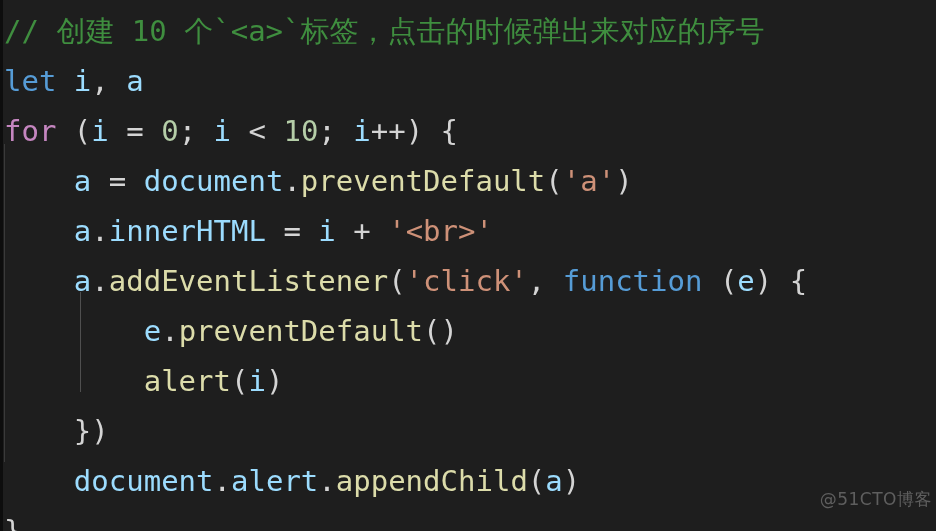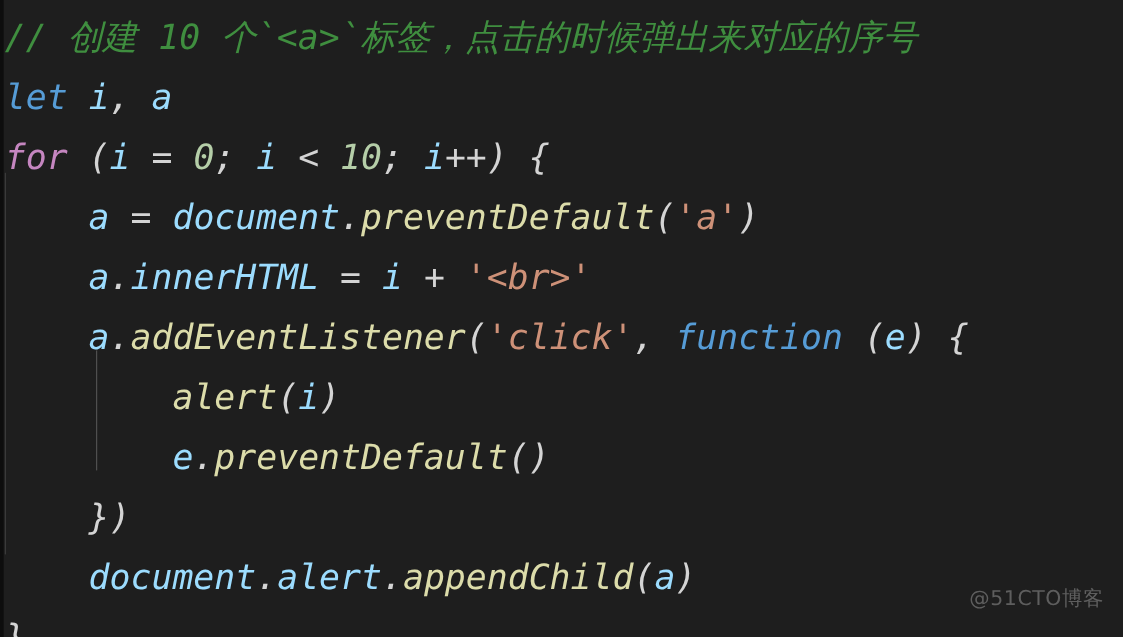--- a/index.html
+++ b/index.html
@@ -36,21 +36,20 @@
     bottom: 0;
     padding: 6px 0 0 0;
     box-sizing: border-box;
   }
   .line {
     position: relative;
     height: 50px;
     white-space: pre;
     padding-left: 4px;
     box-sizing: border-box;
-    font-style: italic;
   }
   
   .guide {
     position: absolute;
     width: 1px;
     background: #4a4a4a;
     pointer-events: none;
   }
   #guide-loop {
     left: 4px;
@@ -69,43 +68,43 @@
   .tok-control  { color: #c586c0; text-align: center; }
   .tok-var      { color: #9cdcfe; }
   .tok-func     { color: #dcdcaa; }
   .tok-string   { color: #ce9178; }
   .tok-number   { color: #b5cea8; }
   .tok-punct    { color: #d4d4d4; }
   .tok-op       { color: #d4d4d4; }
 
   .watermark {
     position: absolute;
-    right: 16px;
+    right: 4px;
     bottom: 7px;
     color: #6a6a6a;
     font-family: "DejaVu Sans", "Liberation Sans", sans-serif;
     font-size: 17px;
     letter-spacing: 0.5px;
     opacity: 0.85;
   }
 </style>
 </head>
 <body>
 
 <div id="editor">
 
   <div class="code-area" id="code-area">
       <div class="line"><span class="tok-comment">// 创建 10 个`&lt;a&gt;`标签，点击的时候弹出来对应的序号</span></div>
       <div class="line"><span class="tok-keyword">let</span><span class="tok-punct"> </span><span class="tok-var">i</span><span class="tok-punct">,</span><span class="tok-punct"> </span><span class="tok-var">a</span></div>
       <div class="line"><span class="tok-control">for</span><span class="tok-punct"> (</span><span class="tok-var">i</span><span class="tok-op"> = </span><span class="tok-number">0</span><span class="tok-punct">; </span><span class="tok-var">i</span><span class="tok-op"> &lt; </span><span class="tok-number">10</span><span class="tok-punct">; </span><span class="tok-var">i</span><span class="tok-punct">++) {</span></div>
       <div class="line"><span class="tok-punct">    </span><span class="tok-var">a</span><span class="tok-op"> = </span><span class="tok-var">document</span><span class="tok-punct">.</span><span class="tok-func">preventDefault</span><span class="tok-punct">(</span><span class="tok-string">'a'</span><span class="tok-punct">)</span></div>
       <div class="line"><span class="tok-punct">    </span><span class="tok-var">a</span><span class="tok-punct">.</span><span class="tok-var">innerHTML</span><span class="tok-op"> = </span><span class="tok-var">i</span><span class="tok-op"> + </span><span class="tok-string">'&lt;br&gt;'</span></div>
       <div class="line"><span class="tok-punct">    </span><span class="tok-var">a</span><span class="tok-punct">.</span><span class="tok-func">addEventListener</span><span class="tok-punct">(</span><span class="tok-string">'click'</span><span class="tok-punct">, </span><span class="tok-keyword">function</span><span class="tok-punct"> (</span><span class="tok-var">e</span><span class="tok-punct">) {</span></div>
+      <div class="line"><span class="tok-punct">        </span><span class="tok-var">e</span><span class="tok-punct">.</span><span class="tok-func">preventDefault</span><span class="tok-punct">()</span></div>
       <div class="line"><span class="tok-punct">        </span><span class="tok-func">alert</span><span class="tok-punct">(</span><span class="tok-var">i</span><span class="tok-punct">)</span></div>
-      <div class="line"><span class="tok-punct">        </span><span class="tok-var">e</span><span class="tok-punct">.</span><span class="tok-func">preventDefault</span><span class="tok-punct">()</span></div>
       <div class="line"><span class="tok-punct">    })</span></div>
       <div class="line"><span class="tok-punct">    </span><span class="tok-var">document</span><span class="tok-punct">.</span><span class="tok-var">alert</span><span class="tok-punct">.</span><span class="tok-func">appendChild</span><span class="tok-punct">(</span><span class="tok-var">a</span><span class="tok-punct">)</span></div>
       <div class="line"><span class="tok-punct">}</span></div>
     </div>
 
   <div class="guide" id="guide-loop"></div>
   <div class="guide" id="guide-fn"></div>
 
   <div class="watermark">@51CTO博客</div>
 

